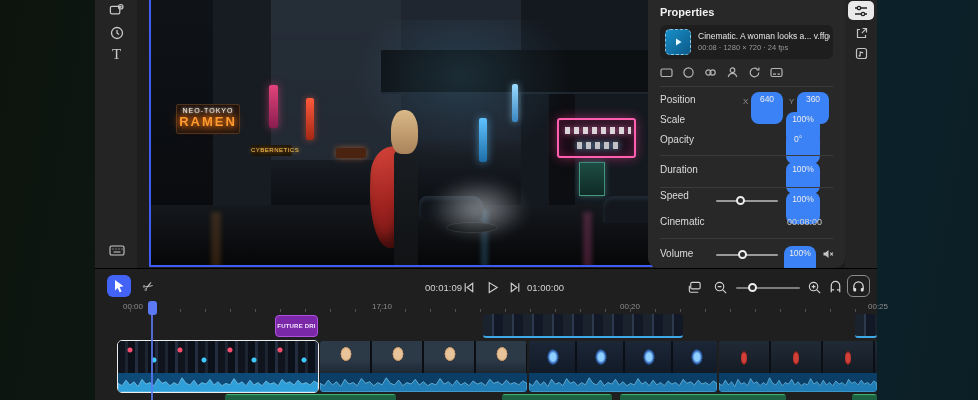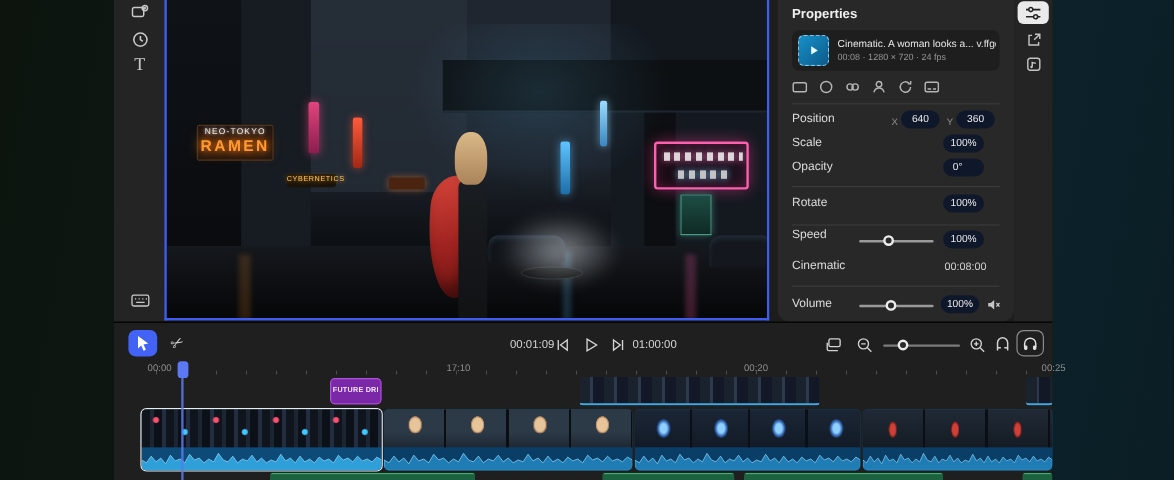--- a/index.html
+++ b/index.html
@@ -10,21 +10,21 @@
   svg{display:block}
 
   
   #appwin{left:95px;top:0;width:782px;height:400px;background:#1d1d1d;}
 
   
   #ltool{left:0;top:0;width:42px;height:268px;background:#242424;}
   .ltool-btn{left:13px;width:17px;height:17px;color:#c9c9c9;display:flex;align-items:center;justify-content:center;font-size:13px;}
 
   
-  #preview{left:42px;top:0;width:504px;height:267px;overflow:hidden;
+  #preview{left:54px;top:0;width:504px;height:267px;overflow:hidden;
     border-left:2px solid #3f5cf0;border-right:2px solid #3f5cf0;border-bottom:2px solid #3f5cf0;
     background:linear-gradient(180deg,#39434e 0%,#2b333d 28%,#1b2028 55%,#0e1115 74%,#07090b 100%);}
   .bld{background:#161b21;}
   .win-tex{background-image:repeating-linear-gradient(0deg,rgba(160,200,230,.12) 0 2px,transparent 2px 7px),repeating-linear-gradient(90deg,rgba(120,170,210,.10) 0 2px,transparent 2px 9px);}
   .neon-v{border-radius:2px;}
   .dashes{background-image:repeating-linear-gradient(0deg,rgba(255,255,255,.85) 0 3px,transparent 3px 7px);background-size:60% 100%;background-position:center;background-repeat:no-repeat;}
   .hdash{background-image:repeating-linear-gradient(90deg,rgba(255,255,255,.9) 0 5px,transparent 5px 9px);}
 
   
   .sign-ramen{background:#221611;border:1px solid #4e331d;border-radius:2px;text-align:center;padding-top:2px;}
@@ -35,21 +35,21 @@
   
   #props{left:553px;top:0;width:197px;height:268px;background:#282828;border-radius:0 0 10px 10px;}
   .p-title{left:12px;top:6px;font-size:11px;font-weight:bold;color:#f0f0f0;}
   .clipcard{left:12px;top:25px;width:173px;height:34px;background:#1e1e1e;border-radius:6px;}
   .clipthumb{left:5px;top:4px;width:26px;height:26px;border-radius:5px;background:linear-gradient(135deg,#1790c8,#0d5a8a);border:1px dashed rgba(255,255,255,.55);display:flex;align-items:center;justify-content:center;}
   .cliptitle{left:38px;top:6px;width:132px;font-size:8.5px;color:#e6e6e6;white-space:nowrap;overflow:hidden;}
   .clipmeta{left:38px;top:18px;width:132px;font-size:7.5px;color:#979797;white-space:nowrap;overflow:hidden;}
   .icorow{color:#b5b5b5;}
   .hr{left:12px;width:173px;height:1px;background:#3b3b3b;}
   .plabel{font-size:10px;color:#dcdcdc;}
-  .pill{background:#0f172a;border-radius:8px;height:15px;font-size:8.5px;color:#ececec;text-align:center;line-height:15px;}
+  .pill{background:#3b82f6;border-radius:8px;height:32px;font-size:8.5px;color:#ececec;text-align:center;line-height:15px;}
   .tinylab{font-size:8px;color:#8f8f8f;}
   .ptext{font-size:9px;color:#cfcfcf;text-align:center;}
   .slider-track{height:2px;background:#9a9a9a;border-radius:1px;}
   .slider-knob{width:9px;height:9px;border-radius:50%;border:2px solid #ececec;background:#2a2a2a;top:-4px;}
 
   
   #rail{left:750px;top:0;width:32px;height:268px;background:#242424;}
   .rail-pill{left:3px;top:1px;width:26px;height:19px;background:#eaeaea;border-radius:5px;display:flex;align-items:center;justify-content:center;color:#222;}
   .rail-ic{left:9px;width:14px;height:14px;color:#c4c4c4;display:flex;align-items:center;justify-content:center;}
 
@@ -237,21 +237,21 @@
       <div class="abs pill" style="left:149px;top:92px;width:32px">360</div>
 
       <div class="abs plabel" style="left:12px;top:114px">Scale</div>
       <div class="abs pill" style="left:138px;top:112px;width:34px">100%</div>
 
       <div class="abs plabel" style="left:12px;top:134px">Opacity</div>
       <div class="abs pill" style="left:138px;top:132px;width:34px;text-align:left;padding-left:8px">0°</div>
 
       <div class="abs hr" style="top:155px"></div>
 
-      <div class="abs plabel" style="left:12px;top:164px">Rotate</div>
+      <div class="abs plabel" style="left:12px;top:164px">Duration</div>
       <div class="abs pill" style="left:138px;top:162px;width:34px">100%</div>
 
       <div class="abs hr" style="top:187px"></div>
 
       <div class="abs plabel" style="left:12px;top:190px">Speed</div>
       <div class="abs slider-track" style="left:68px;top:200px;width:62px">
         <div class="abs slider-knob" style="left:20px"></div>
       </div>
       <div class="abs pill" style="left:138px;top:192px;width:34px">100%</div>
 

